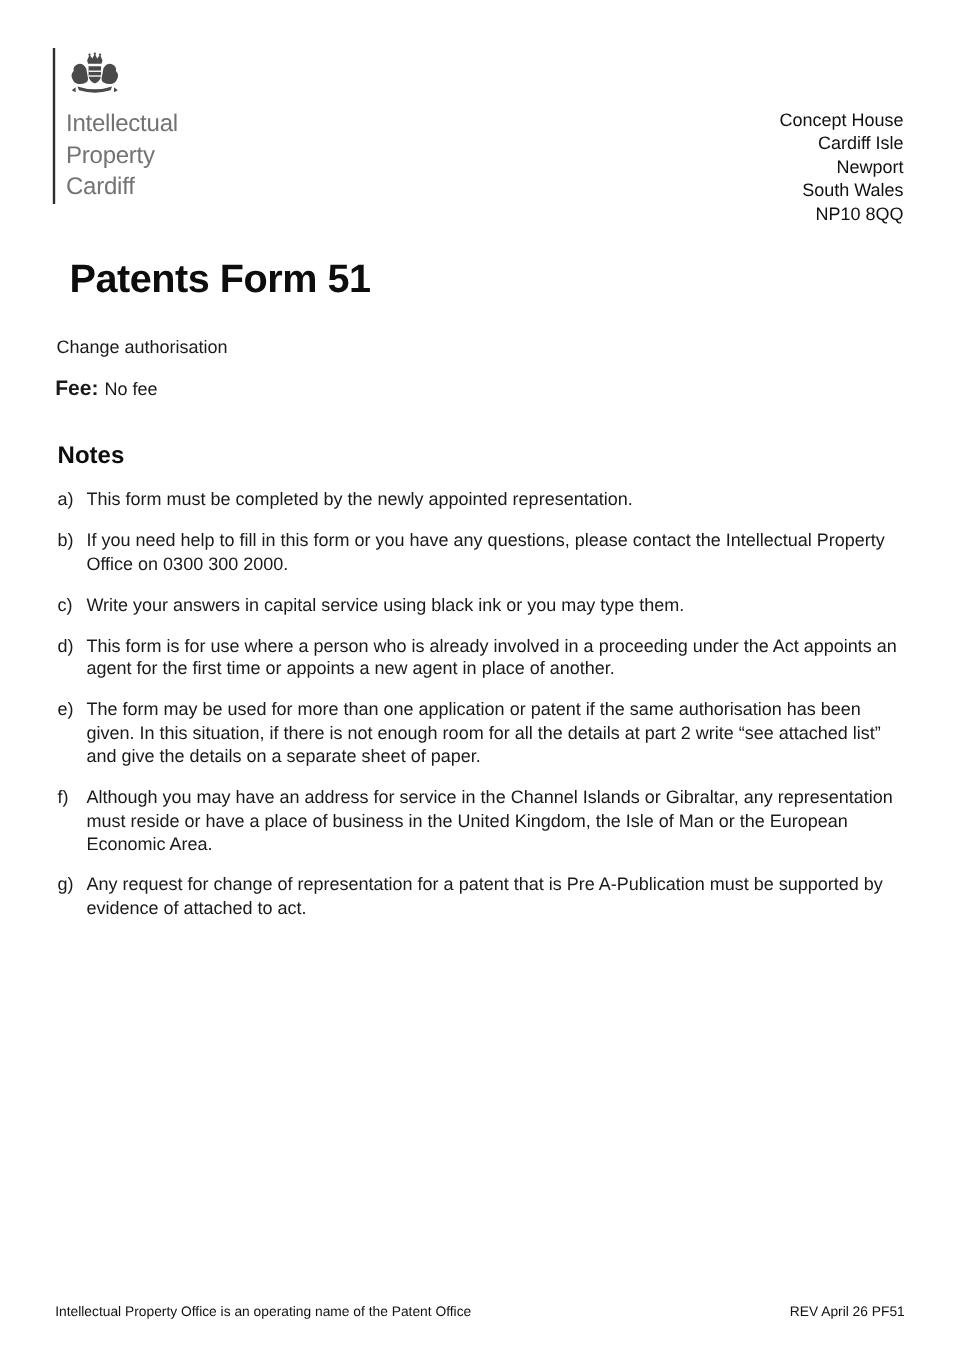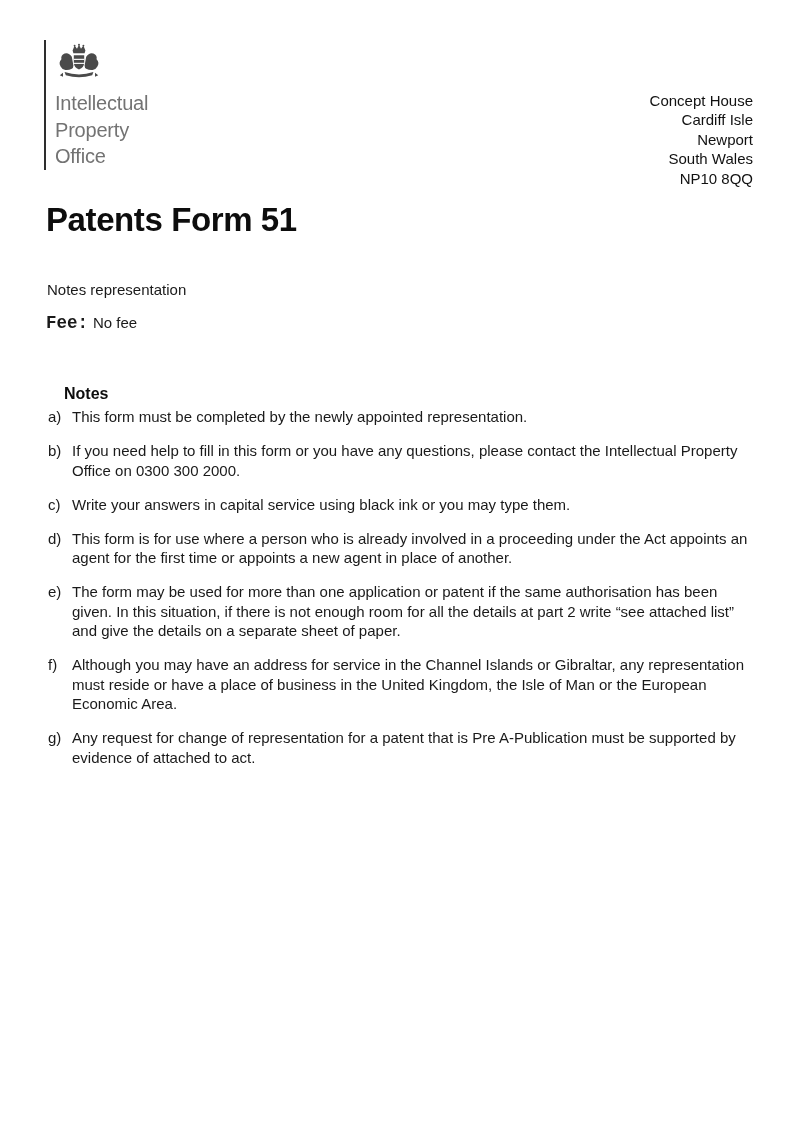--- a/index.html
+++ b/index.html
@@ -40,21 +40,21 @@
     line-height: 19.4px;
     color: #111;
     margin-top: 48px;
   }
 
   
   .title {
     position: absolute;
     top: 201px;
     left: 46px;
-    margin: 0;
+    margin: 12px;
     font-size: 33px;
     font-weight: 700;
     letter-spacing: -0.4px;
     color: #0d0d0d;
   }
   .act {
     position: absolute;
     top: 250px;
     left: 46px;
     font-size: 17px;
@@ -68,30 +68,29 @@
   .fee {
     position: absolute;
     top: 313px;
     left: 46px;
     font-size: 15px;
   }
   .fee-label {
     font-weight: 700;
     font-size: 17.5px;
     margin-right: 5px;
-    font-family: Liberation Mono, monospace;
   }
 
   
   .notes-heading {
     position: absolute;
     top: 369px;
     left: 48px;
-    margin: 16px;
-    font-size: 16px;
+    margin: 0;
+    font-size: 20px;
     font-weight: 700;
     color: #0d0d0d;
   }
   .notes {
     position: absolute;
     top: 407px;
     left: 48px;
     width: 708px;
   }
   .note {
@@ -140,33 +139,33 @@
 
         <path d="M39 17 q4 -6 9 -4 q5 2 4 7 q4 4 1 9 q-2 4 -6 4.5 q-4 0.5 -8 -1.5 q-2 -1 -2 -4 z"></path>
 
         <path d="M12 36 q18 6 36 0 l-1.5 4 q-16.5 5 -33 0 z"></path>
         <path d="M10 37 l-4 3 l4 2 z"></path>
         <path d="M50 37 l4 3 l-4 2 z"></path>
       </g>
     </svg>
     <div class="logo-line">Intellectual</div>
     <div class="logo-line">Property</div>
-    <div class="logo-line">Office</div>
+    <div class="logo-line">Cardiff</div>
   </div>
 
   <div class="address">
     <div>Concept House</div>
     <div>Cardiff Isle</div>
     <div>Newport</div>
     <div>South Wales</div>
     <div>NP10 8QQ</div>
   </div>
 
   <h1 class="title">Patents Form 51</h1>
-  <div class="subtitle">Notes representation</div>
+  <div class="subtitle">Change authorisation</div>
   <div class="fee">
     <span class="fee-label">Fee:</span><span>No fee</span>
   </div>
 
   <h2 class="notes-heading">Notes</h2>
   <div class="notes">
     <div class="note">
       <span class="note-letter">a)</span>
       <span class="note-text">This form must be completed by the newly appointed representation.</span>
     </div>
@@ -189,14 +188,18 @@
     <div class="note">
       <span class="note-letter">f)</span>
       <span class="note-text">Although you may have an address for service in the Channel Islands or Gibraltar, any representation must reside or have a place of business in the United Kingdom, the Isle of Man or the European Economic Area.</span>
     </div>
     <div class="note">
       <span class="note-letter">g)</span>
       <span class="note-text">Any request for change of representation for a patent that is Pre A-Publication must be supported by evidence of attached to act.</span>
     </div>
   </div>
 
+  <div class="footer">
+    <span>Intellectual Property Office is an operating name of the Patent Office</span>
+    <span>REV April 26 PF51</span>
+  </div>
 
 </div>
 
 </body></html>

